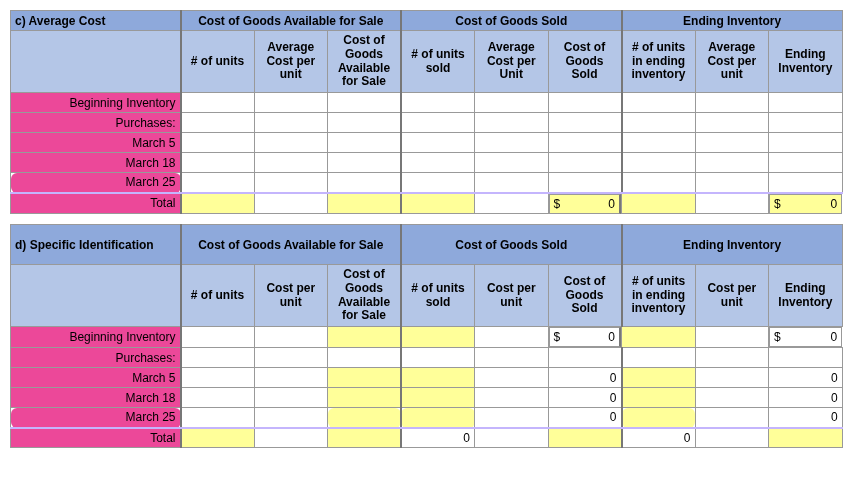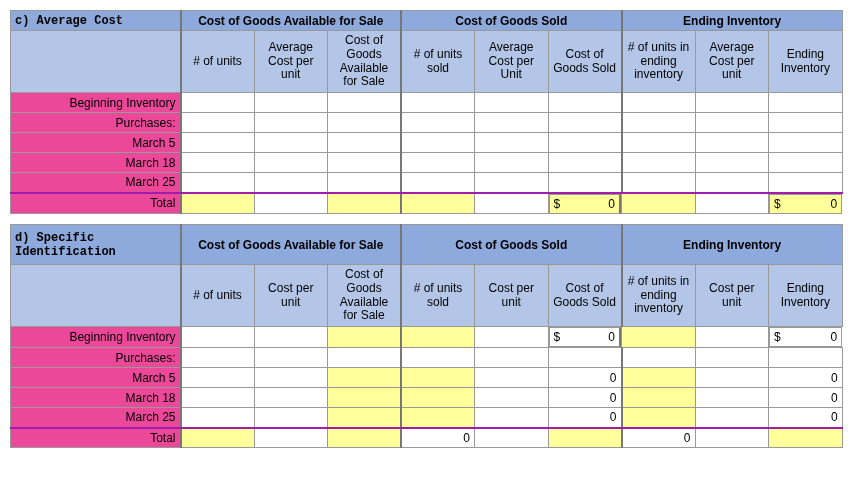--- a/index.html
+++ b/index.html
@@ -19,45 +19,44 @@
   td, th {
     border: 1px solid #999;
     padding: 2px 4px;
     height: 20px;
     vertical-align: middle;
   }
   .hdr-left {
     background: #8ea9db;
     font-weight: bold;
     text-align: left;
-    font-family: Liberation Mono, monospace;
   }
   .hdr-main {
     background: #8ea9db;
     font-weight: bold;
     text-align: center;
   }
   .hdr-sub {
     background: #b4c6e7;
-    font-weight: normal;
+    font-weight: bold;
     text-align: center;
     vertical-align: middle;
     line-height: 1.15;
   }
   .hdr-sub-tall { height: 62px; }
   .row-label { text-align: right; background:#ec4899; }
   .indent { }
   .cell { background:#fff; text-align:right; }
   .yellow { background:#ffff99; }
   .val { text-align:right; }
   .currency { display:flex; justify-content:space-between; }
   td.currency span.sym { text-align:left; }
   td.currency span.num { text-align:right; }
   .spacer { height:10px; }
-  .bottom-thick { border-bottom: 2px solid #a21caf; }
+  .bottom-thick { border-bottom: 2px solid #c4b5fd; border-radius: 6px; }
   .right-thick { border-right: 2px solid #777; }
   .col0 { width:170px; }
   .col { width:73.5px; }
 </style>
 </head>
 <body>
 
 <table>
   <colgroup>
     <col class="col0">

